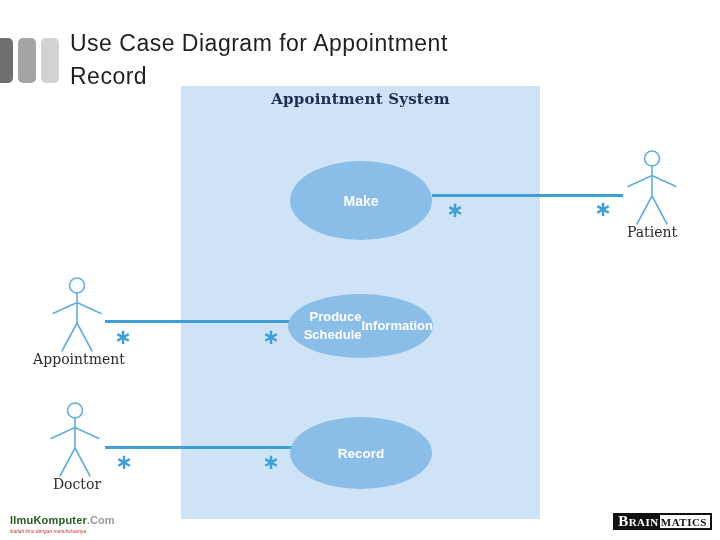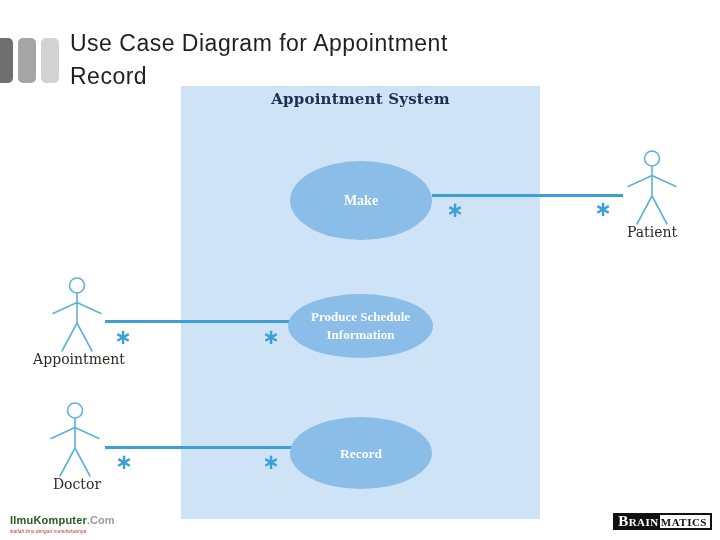--- a/index.html
+++ b/index.html
@@ -36,23 +36,23 @@
   
   .connector { position:absolute; height:3px; background:var(--connector,#3d9fd6); }
   #conn-patient    { left:432px; top:194px; width:191px; }
   #conn-management { left:105px; top:320px; width:186px; }
   #conn-doctor     { left:105px; top:446px; width:188px; }
 
   
   .use-case {
     position:absolute; border-radius:50%;
     background:var(--use-case-fill,#8abde8);
-    display:flex; flex-direction:column; align-items:center; justify-content:center;
-    color:var(--use-case-text,#ffffff); text-align:left;
-    font-family:Liberation Serif, serif; font-weight:bold;
+    display:flex; flex-direction:row; align-items:center; justify-content:center;
+    color:var(--use-case-text,#ffffff); text-align:right;
+    font-family:Liberation Sans, sans-serif; font-weight:bold;
   }
   #uc-make    { left:290px; top:161px; width:142px; height:79px; font-size:14px;   line-height:20px; }
   #uc-produce { left:288px; top:294px; width:145px; height:64px; font-size:13px;   line-height:18px; }
   #uc-record  { left:290px; top:417px; width:142px; height:72px; font-size:13.5px; line-height:19px; }
 
   
   .mult {
     position:absolute; transform:translate(-50%,-50%);
     color:var(--connector,#3d9fd6); font-weight:bold; font-size:21px;
     font-family:"DejaVu Sans", sans-serif;

